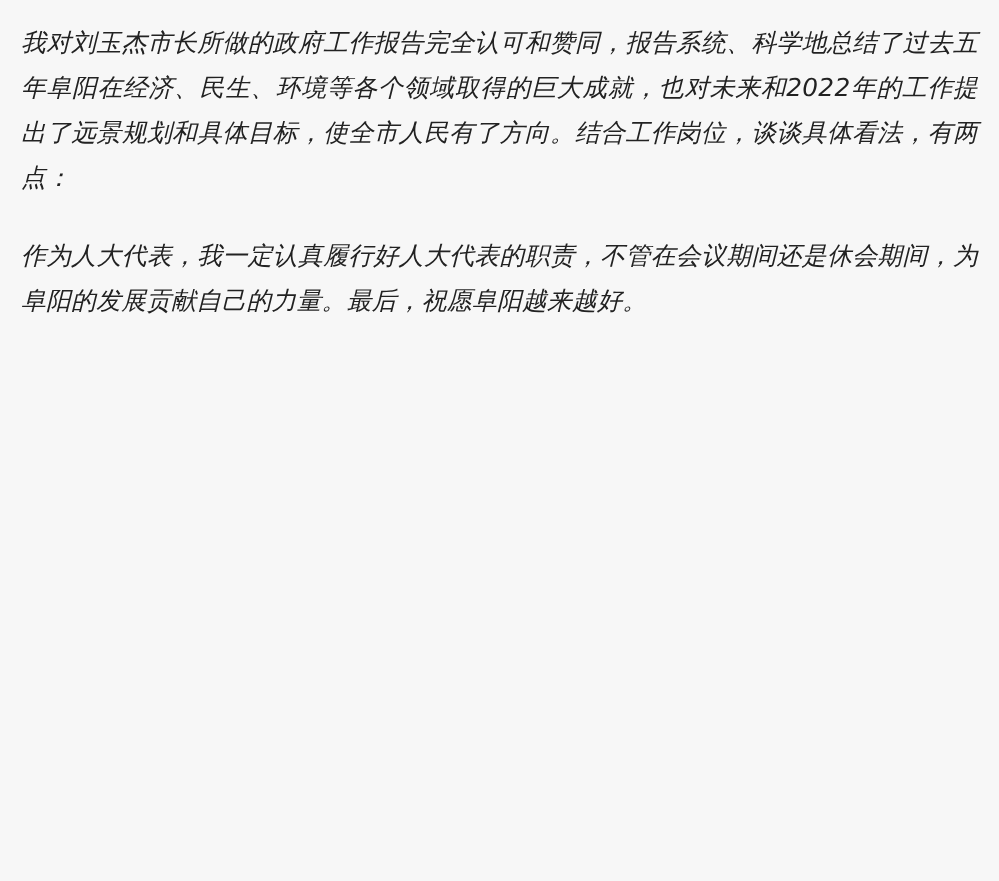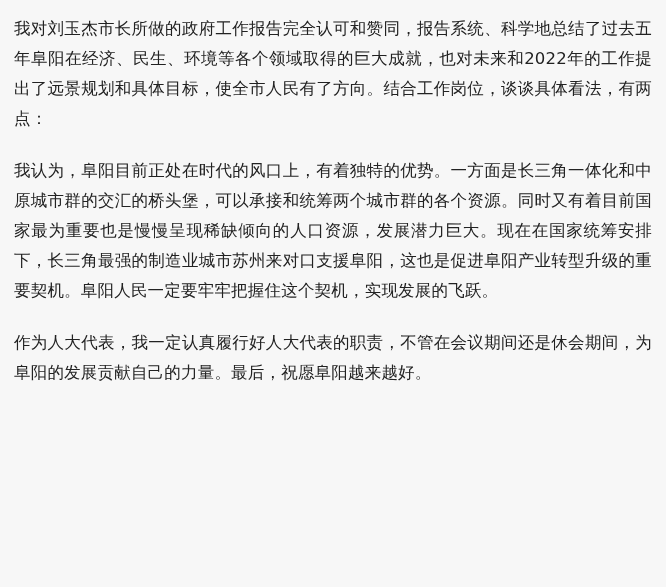--- a/index.html
+++ b/index.html
@@ -25,27 +25,27 @@
   }
   .para {
     font-size: 16.5px;
     line-height: 30px;
     letter-spacing: 0.2px;
     text-align: justify;
     text-justify: inter-ideograph;
     margin: 0 0 22px 0;
     color: #222222;
     word-break: break-all;
+    font-style: italic;
   }
   .para:last-child {
     margin-bottom: 0;
   }
 </style>
 </head>
 <body>
 
 <div class="page">
   <div class="article">
     <p class="para">我对刘玉杰市长所做的政府工作报告完全认可和赞同，报告系统、科学地总结了过去五年阜阳在经济、民生、环境等各个领域取得的巨大成就，也对未来和2022年的工作提出了远景规划和具体目标，使全市人民有了方向。结合工作岗位，谈谈具体看法，有两点：</p>
-    <p class="para">我认为，阜阳目前正处在时代的风口上，有着独特的优势。一方面是长三角一体化和中原城市群的交汇的桥头堡，可以承接和统筹两个城市群的各个资源。同时又有着目前国家最为重要也是慢慢呈现稀缺倾向的人口资源，发展潜力巨大。现在在国家统筹安排下，长三角最强的制造业城市苏州来对口支援阜阳，这也是促进阜阳产业转型升级的重要契机。阜阳人民一定要牢牢把握住这个契机，实现发展的飞跃。</p>
     <p class="para">作为人大代表，我一定认真履行好人大代表的职责，不管在会议期间还是休会期间，为阜阳的发展贡献自己的力量。最后，祝愿阜阳越来越好。</p>
   </div>
 </div>
 
 </body></html>

